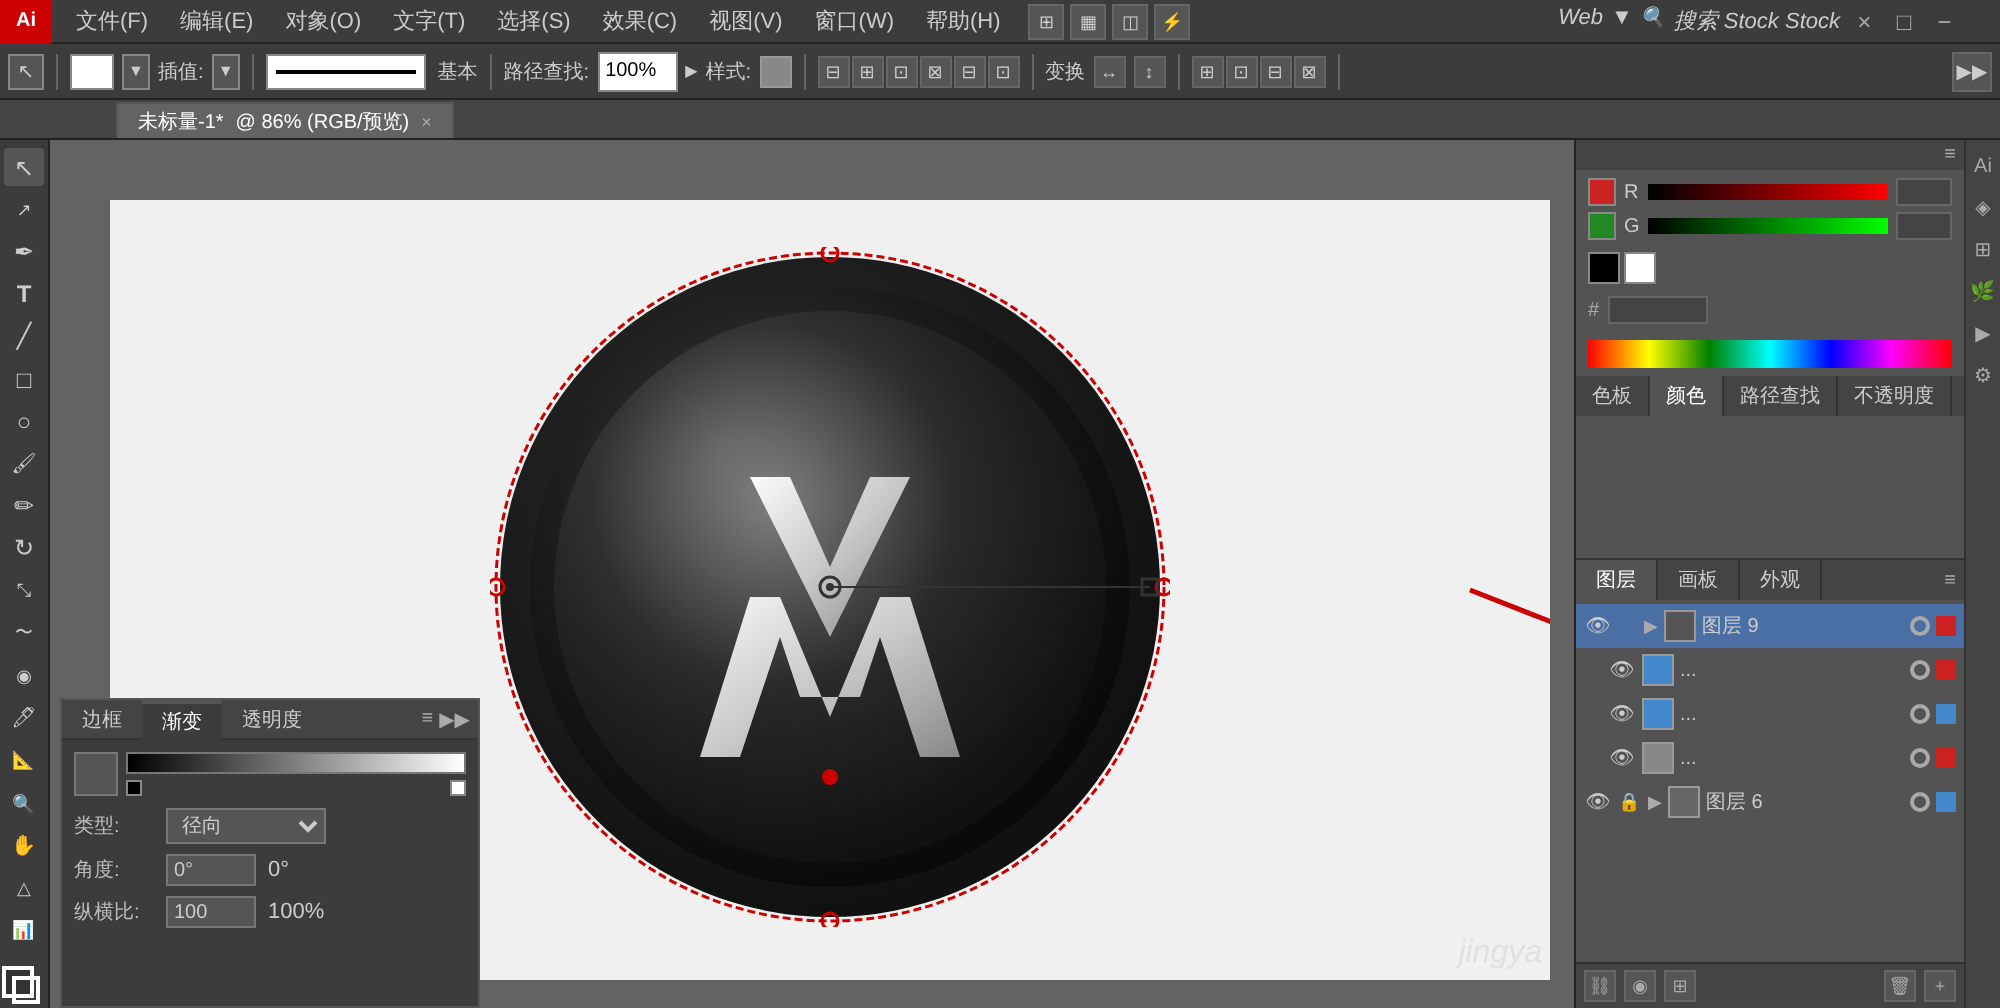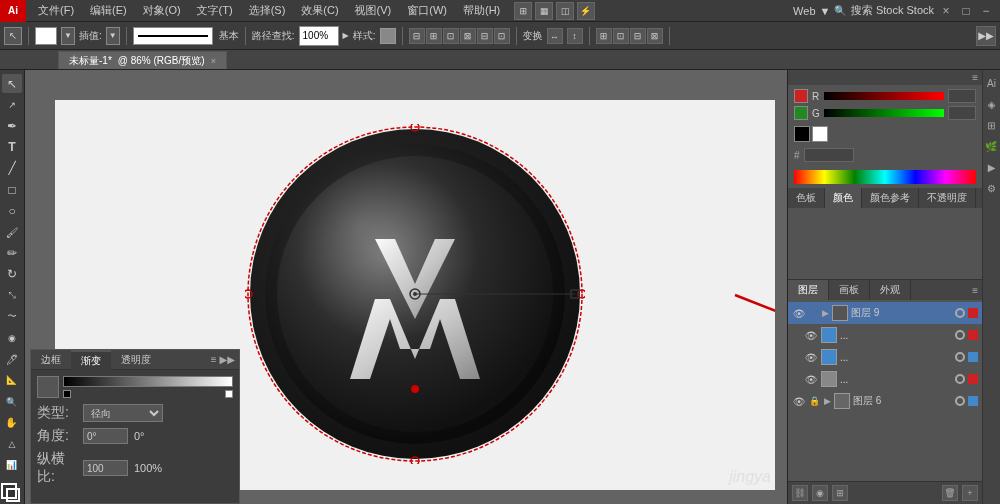--- a/index.html
+++ b/index.html
@@ -4,21 +4,21 @@
   <style>
     * { margin: 0; padding: 0; box-sizing: border-box; }
     body { width: 1000px; height: 504px; overflow: hidden; background: #535353; font-family: Arial, sans-serif; font-size: 11px; color: #ccc; }
 
     
     #menu-bar {
       width: 100%; height: 22px; background: #3c3c3c; display: flex; align-items: center;
       border-bottom: 1px solid #222; color: #ccc; font-size: 11px;
     }
     .menu-item { padding: 0 8px; height: 100%; display: flex; align-items: center; cursor: pointer; white-space: nowrap; }
-    #menu-right { margin-left: auto; display: flex; align-items: center; gap: 4px; padding-right: 6px; }
+    #menu-right { margin-left: auto; display: flex; gap: 4px; padding-right: 20px; font-style: italic; }
     #menu-right span { font-size: 11px; color: #ccc; }
 
     
     #toolbar {
       width: 100%; height: 28px; background: #3c3c3c; display: flex; align-items: center;
       border-bottom: 1px solid #222; padding: 0 4px; gap: 4px;
     }
     .toolbar-sep { width: 1px; height: 18px; background: #666; margin: 0 2px; }
     .toolbar-input {
       height: 20px; background: #fff; border: 1px solid #888; color: #000; font-size: 10px;
@@ -115,21 +115,21 @@
     #gradient-panel {
       position: absolute; bottom: 0; left: 30px;
       width: 210px; height: 155px; background: #3c3c3c;
       border: 1px solid #555; z-index: 10;
     }
     #gradient-panel-tabs { display: flex; background: #444; height: 20px; border-bottom: 1px solid #333; }
     .gp-tab { padding: 0 10px; height: 20px; display: flex; align-items: center; font-size: 10px; color: #ccc; cursor: pointer; }
     .gp-tab.active { background: #3c3c3c; color: #fff; border-top: 2px solid #555; }
     #gradient-panel-content { padding: 6px; }
     .gp-row { display: flex; align-items: center; gap: 6px; margin-bottom: 5px; }
-    .gp-label { font-size: 14px; color: #bbb; width: 40px; }
+    .gp-label { font-size: 10px; color: #bbb; width: 40px; }
     .gp-input { width: 45px; height: 16px; background: #555; border: 1px solid #777; color: #ccc; font-size: 10px; padding: 0 3px; }
     .gp-dropdown { width: 80px; height: 18px; background: #555; border: 1px solid #777; color: #ccc; font-size: 10px; padding: 0 3px; }
     #gradient-bar { flex: 1; height: 14px; background: linear-gradient(to right, #000, #fff); border: 1px solid #777; }
     
     #gp-color-preview { width: 22px; height: 22px; background: #555; border: 1px solid #777; }
 
     
     #watermark {
       position: absolute; bottom: 4px; right: 4px; font-size: 16px; color: rgba(200,200,200,0.4);
       font-style: italic;
@@ -371,21 +371,21 @@
           <div style="font-size:10px;color:#aaa;">#</div>
           <input type="text" value="" style="width: 50px; height: 14px; background: rgb(68, 68, 68); border: 1px solid rgb(102, 102, 102); color: rgb(204, 204, 204); font-size: 9px; padding: 0px 3px;">
         </div>
       </div>
 
       <div id="color-gradient-strip"></div>
 
       <div id="color-tabs">
         <div class="color-tab">色板</div>
         <div class="color-tab active">颜色</div>
-        <div class="color-tab">颜色参考</div>
+        <div class="color-tab">路径查找</div>
         <div class="color-tab">不透明度</div>
       </div>
     </div>
 
     <div id="layers-panel">
       <div id="layers-tabs">
         <div class="layers-tab active">图层</div>
         <div class="layers-tab">画板</div>
         <div class="layers-tab">外观</div>
         <div style="margin-left:auto;display:flex;align-items:center;padding-right:4px;">

